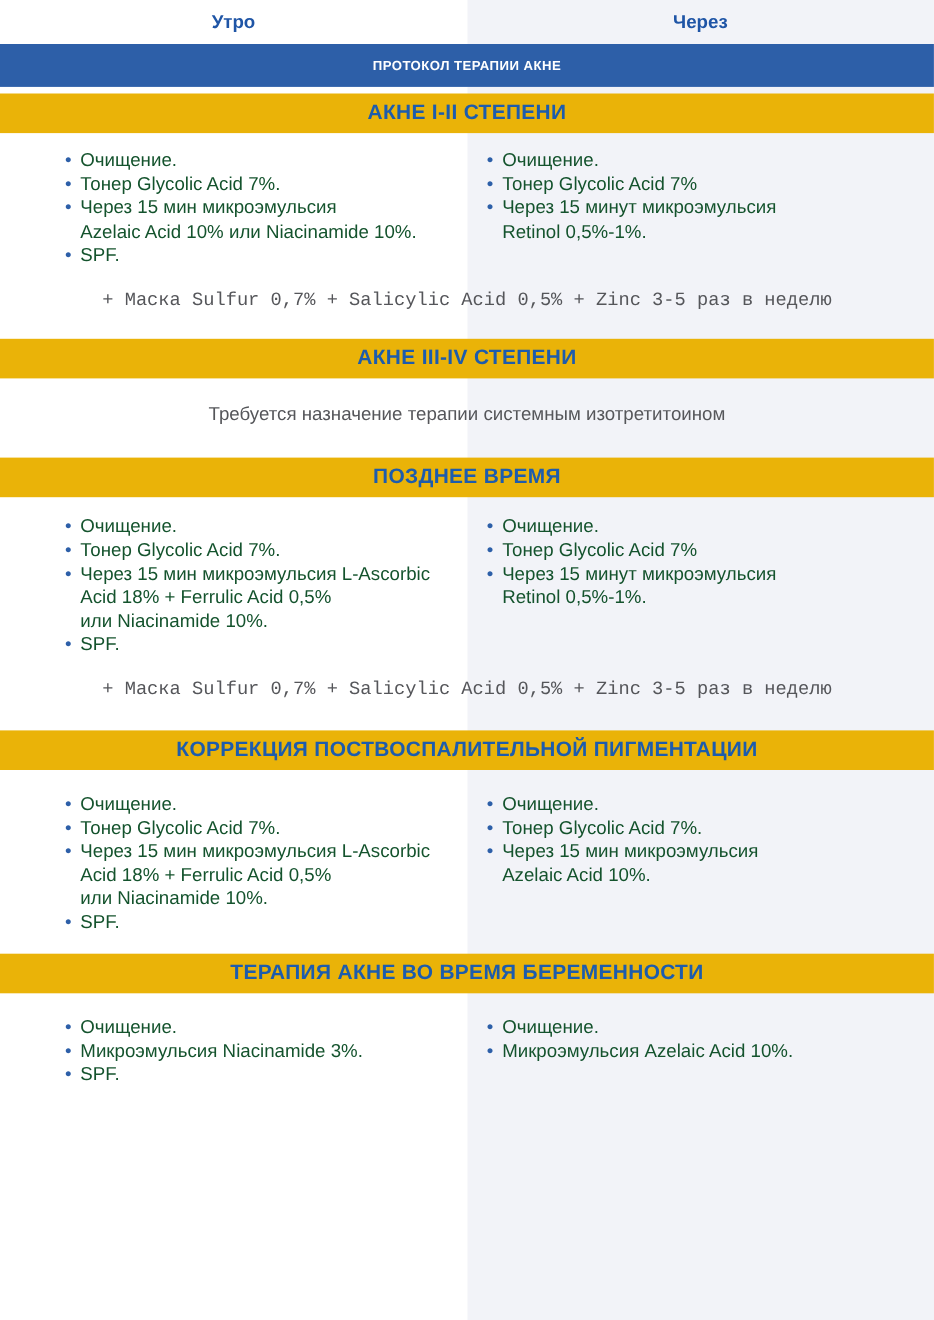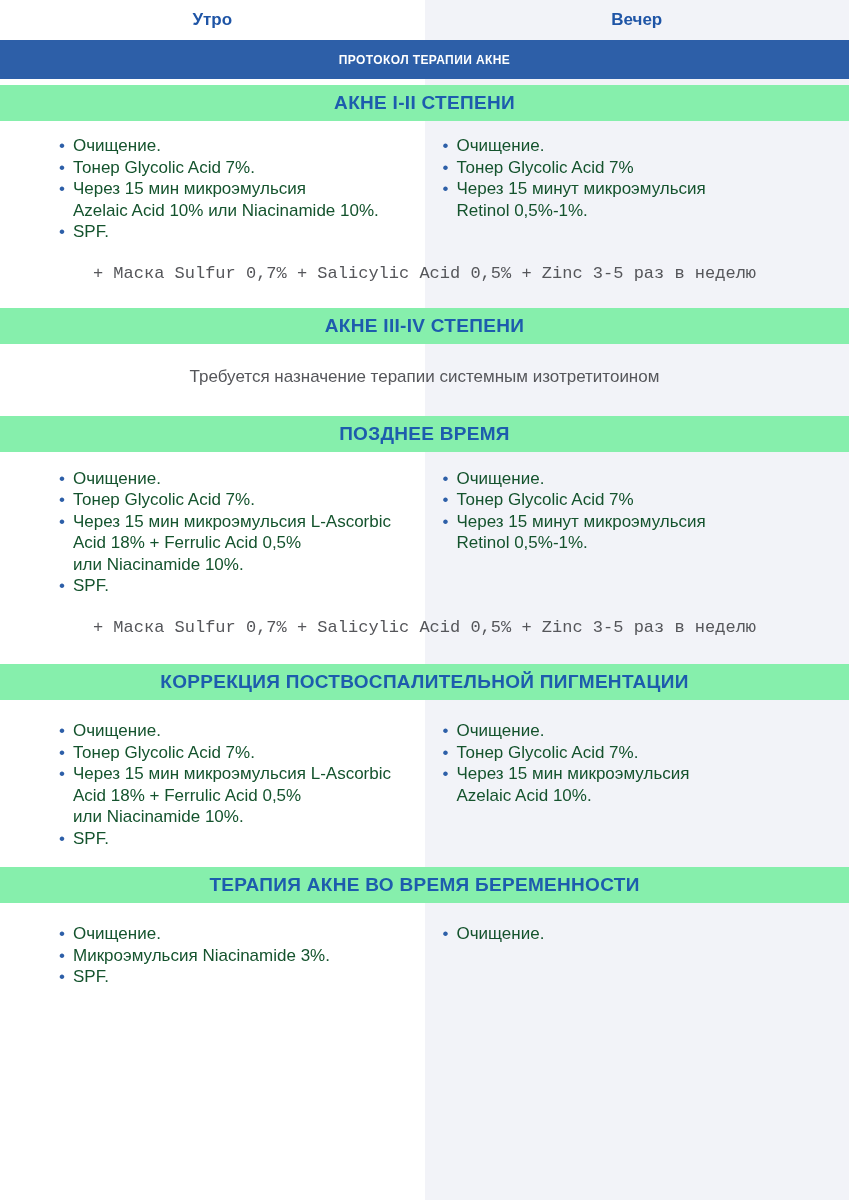--- a/index.html
+++ b/index.html
@@ -21,21 +21,21 @@
   }
 
   .main-banner {
     height:39px; background:#2d5fa8; color:#ffffff;
     display:flex; align-items:center; justify-content:center;
     font-weight:bold; font-size:12px; letter-spacing:0.4px;
     margin-bottom:6px;
   }
 
   .section-banner {
-    height:36px; background:#86efac; color:#1d5cad;
+    height:36px; background:#eab308; color:#1d5cad;
     display:flex; align-items:center; justify-content:center;
     font-weight:bold; font-size:19px; letter-spacing:0.3px;
   }
 
   .cols { display:flex; }
   .cols.pad-sm { padding-top:14px; }
   .cols.pad-md { padding-top:16px; }
   .cols.pad-lg { padding-top:20px; }
   .col { width:50%; }
   .col.morning { padding-left:58px; padding-right:12px; }
@@ -64,21 +64,21 @@
 </style>
 </head>
 <body>
 
 <div class="page">
   <div class="right-bg"></div>
   <div class="content">
 
     <div class="header-row">
       <div class="header-cell">Утро</div>
-      <div class="header-cell">Вечер</div>
+      <div class="header-cell">Через</div>
     </div>
 
     <div class="main-banner">ПРОТОКОЛ ТЕРАПИИ АКНЕ</div>
 
     <div>
       <div class="section-banner">АКНЕ I-II СТЕПЕНИ</div>
       <div class="cols pad-sm">
         <div class="col morning">
           <ul class="items">
             <li>Очищение.</li>
@@ -160,19 +160,20 @@
         <div class="col morning">
           <ul class="items">
             <li>Очищение.</li>
             <li>Микроэмульсия Niacinamide 3%.</li>
             <li>SPF.</li>
           </ul>
         </div>
         <div class="col evening">
           <ul class="items">
             <li>Очищение.</li>
+            <li>Микроэмульсия Azelaic Acid 10%.</li>
           </ul>
         </div>
       </div>
     </div>
 
   </div>
 </div>
 
 </body></html>

